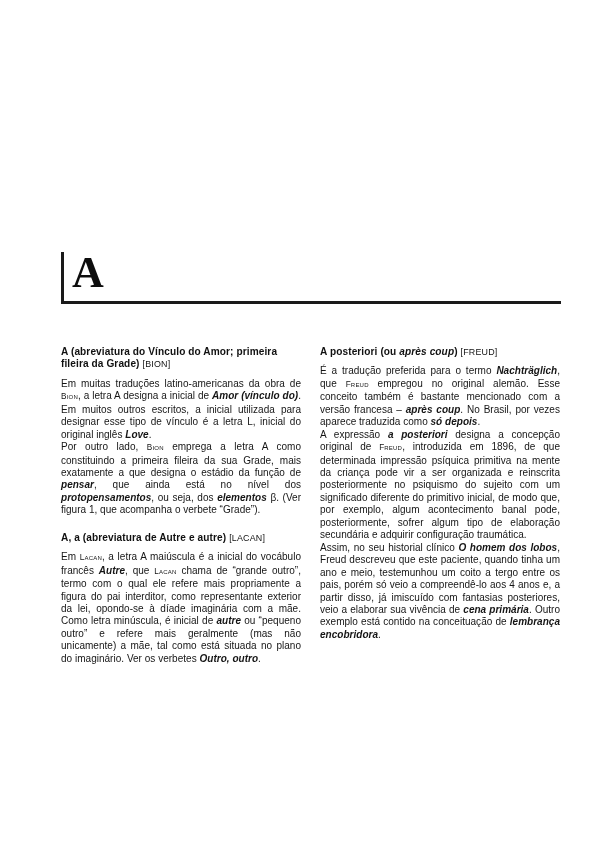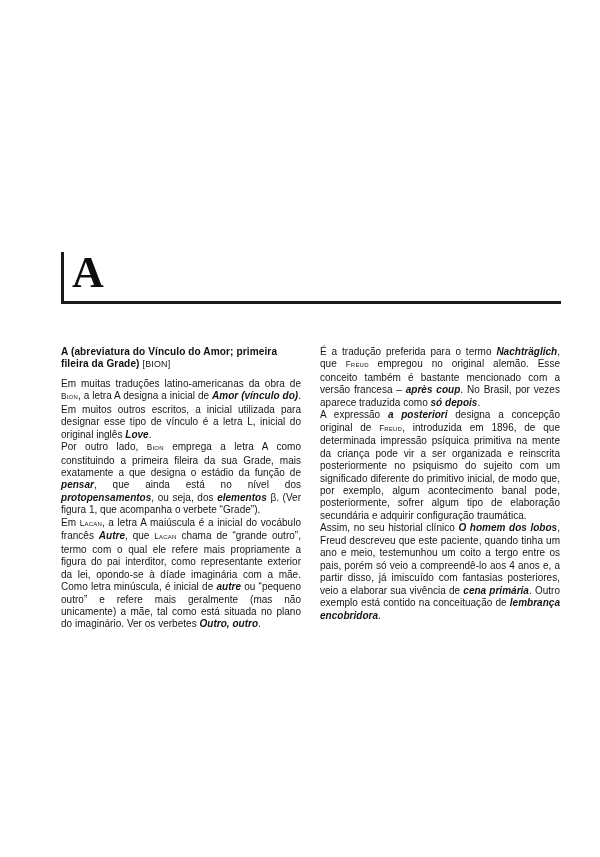--- a/index.html
+++ b/index.html
@@ -139,27 +139,29 @@
   <div class="columns">
 
     <div class="col">
 
       <h2 class="entry-title"><span>A (abreviatura do Vínculo do Amor; primeira fileira da Grade)</span> <span class="attrib sc" style="font-variant: small-caps;">[BION]</span></h2>
 
       <p class="para"><span>Em muitas traduções latino-americanas da obra de </span><span class="sc" style="font-variant: small-caps;">Bion</span><span>, a letra A designa a inicial de </span><span class="it">Amor (vínculo do)</span><span>. Em muitos outros escritos, a inicial utilizada para designar esse tipo de vínculo é a letra L, inicial do original inglês </span><span class="it">Love</span><span>.</span></p>
 
       <p class="para"><span>Por outro lado, </span><span class="sc" style="font-variant: small-caps;">Bion</span><span> emprega a letra A como constituindo a primeira fileira da sua Grade, mais exatamente a que designa o estádio da função de </span><span class="it">pensar</span><span>, que ainda está no nível dos </span><span class="it">protopensamentos</span><span>, ou seja, dos </span><span class="it">elementos</span><span> β. (Ver figura 1, que acompanha o verbete “Grade”).</span></p>
 
+      <h2 class="entry-title gap-before-title"><span>A, a (abreviatura de Autre e autre)</span> <span class="attrib sc" style="font-variant: small-caps;">[LACAN]</span></h2>
 
       <p class="para"><span>Em </span><span class="sc" style="font-variant: small-caps;">Lacan</span><span>, a letra A maiúscula é a inicial do vocábulo francês </span><span class="it">Autre</span><span>, que </span><span class="sc" style="font-variant: small-caps;">Lacan</span><span> chama de “grande outro”, termo com o qual ele refere mais propriamente a figura do pai interditor, como representante exterior da lei, opondo-se à díade imaginária com a mãe. Como letra minúscula, é inicial de </span><span class="it">autre</span><span> ou “pequeno outro” e refere mais geralmente (mas não unicamente) a mãe, tal como está situada no plano do imaginário. Ver os verbetes </span><span class="it">Outro, outro</span><span>.</span></p>
 
     </div>
 
     <div class="col">
 
+      <h2 class="entry-title"><span>A posteriori</span> <span class="norm">(ou</span> <span class="it">après coup</span><span class="norm">)</span> <span class="attrib sc" style="font-variant: small-caps;">[FREUD]</span></h2>
 
       <p class="para"><span>É a tradução preferida para o termo </span><span class="it">Nachträglich</span><span>, que </span><span class="sc" style="font-variant: small-caps;">Freud</span><span> empregou no original alemão. Esse conceito também é bastante mencionado com a versão francesa – </span><span class="it">après coup</span><span>. No Brasil, por vezes aparece traduzida como </span><span class="it">só depois</span><span>.</span></p>
 
       <p class="para"><span>A expressão </span><span class="it">a posteriori</span><span> designa a concepção original de </span><span class="sc" style="font-variant: small-caps;">Freud</span><span>, introduzida em 1896, de que determinada impressão psíquica primitiva na mente da criança pode vir a ser organizada e reinscrita posteriormente no psiquismo do sujeito com um significado diferente do primitivo inicial, de modo que, por exemplo, algum acontecimento banal pode, posteriormente, sofrer algum tipo de elaboração secundária e adquirir configuração traumática.</span></p>
 
       <p class="para gap-after-para"><span>Assim, no seu historial clínico </span><span class="it">O homem dos lobos</span><span>, Freud descreveu que este paciente, quando tinha um ano e meio, testemunhou um coito a tergo entre os pais, porém só veio a compreendê-lo aos 4 anos e, a partir disso, já imiscuído com fantasias posteriores, veio a elaborar sua vivência de </span><span class="it">cena primária</span><span>. Outro exemplo está contido na conceituação de </span><span class="it">lembrança encobridora</span><span>.</span></p>
 
     </div>
 
   </div>

